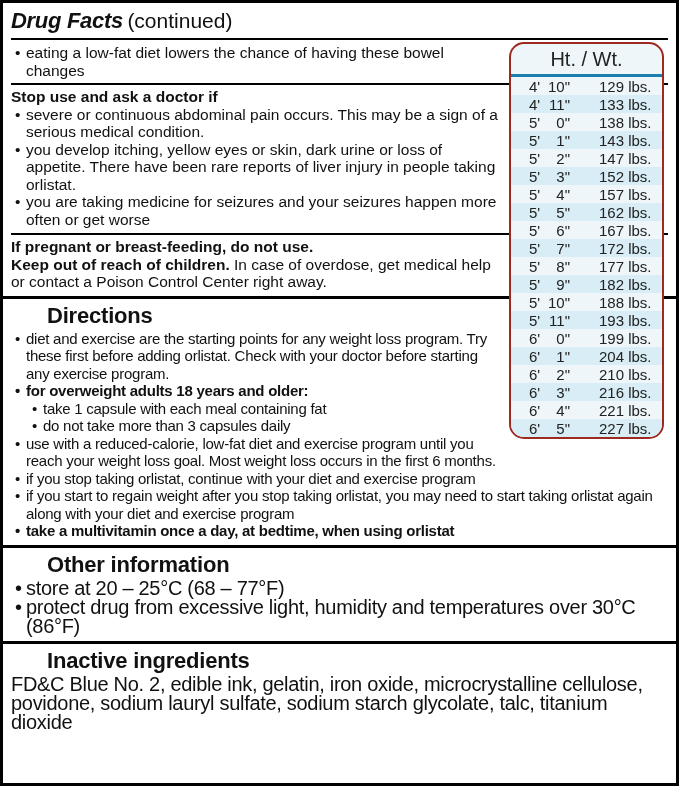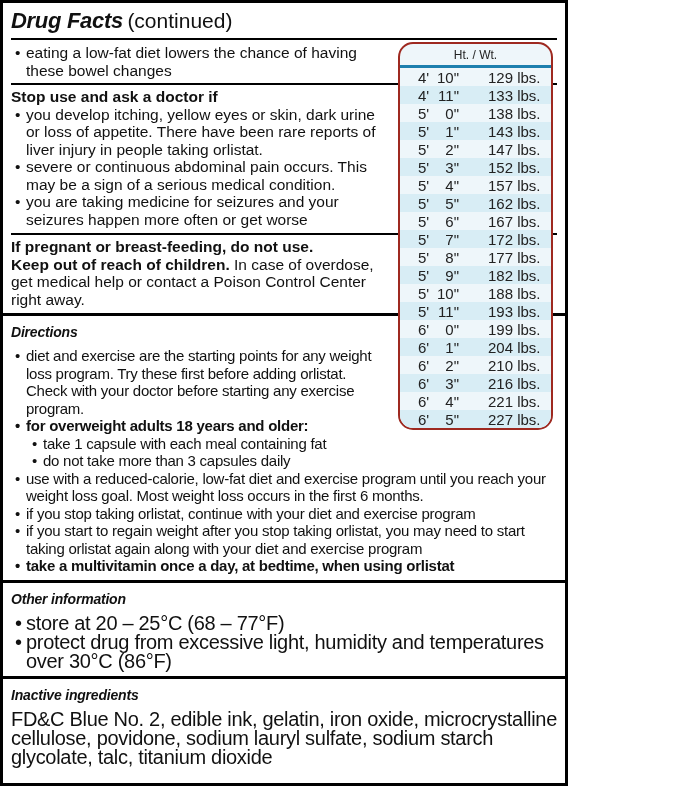--- a/index.html
+++ b/index.html
@@ -4,21 +4,21 @@
 <style>
   html, body { margin:0; padding:0; background:#ffffff; }
   body {
     width:679px; height:786px;
     font-family:"Liberation Sans","DejaVu Sans",sans-serif;
     color:#111;
     -webkit-font-smoothing:antialiased;
   }
   .label {
     box-sizing:border-box;
-    width:568px; height:786px;
+    width:679px; height:786px;
     border:3px solid #000;
     overflow:hidden;
     background:#fff;
   }
   
   .df-heading { padding:5px 8px 4px; }
   .df-title { font-size:22px; font-weight:bold; font-style:italic; letter-spacing:-0.3px; }
   .df-cont  { font-size:21px; font-weight:normal; }
   .rule-minor { height:2px; background:#000; margin:0 8px; }
   .rule-major { height:3px; background:#000; }
@@ -26,37 +26,37 @@
   .htwt {
     float:right;
     width:155px;
     margin:2px 12px 0 9px;
     box-sizing:border-box;
     border:2.5px solid var(--chart-border,#9e2920);
     border-radius:15px;
     overflow:hidden;
     background:var(--row-light,#eef6fa);
   }
-  .htwt-header { text-align:center; font-size:12px; padding:4px 8px 3px; color:#222; }
+  .htwt-header { text-align:center; font-size:20px; padding:4px 8px 3px; color:#222; }
   .htwt-bar { height:3px; background:var(--chart-bar,#1d7fae); }
   .hw-row { display:flex; align-items:center; height:18px; font-size:15px; color:#222; }
   .hw-rows .hw-row:nth-child(odd)  { background:var(--row-light,#eef6fa); }
   .hw-rows .hw-row:nth-child(even) { background:var(--row-dark,#d8edf5); }
   .hw-ft { margin-left:18px; width:14px; }
   .hw-in { width:27px; text-align:right; }
   .hw-wt { margin-left:29px; }
   
   .sec { padding:4px 8px; font-size:15.5px; line-height:17.5px; }
   .sec-tight { padding-top:3px; padding-bottom:5px; }
   .li { position:relative; padding-left:15px; }
   .li::before { content:"\2022"; position:absolute; left:4px; }
   .li.sub { margin-left:17px; }
   .bold { font-weight:bold; }
   .inline-heading { font-weight:bold; }
-  .big-heading { font-size:14px; font-weight:bold; font-style:italic; line-height:25px; padding:1px 0 2px; letter-spacing:-0.2px; }
+  .big-heading { font-size:22px; font-weight:bold; line-height:25px; padding:1px 0 2px; letter-spacing:-0.2px;margin-left:36px; }
   .cond { font-size:15px; letter-spacing:-0.25px; line-height:17.5px; }
   .other-sec .li, .inactive-text { font-size:20px; letter-spacing:-0.3px; line-height:19px; }
 </style>
 </head>
 <body>
 
 <div class="label">
 
   <div class="df-heading">
     <span class="df-title">Drug Facts</span>
@@ -172,22 +172,22 @@
   </div>
 
   <div class="sec">
     <div class="li"><span>eating a low-fat diet lowers the chance of having these bowel changes</span></div>
   </div>
 
   <div class="rule-minor"></div>
 
   <div class="sec sec-tight">
     <div class="inline-heading">Stop use and ask a doctor if</div>
+    <div class="li"><span>severe or continuous abdominal pain occurs. This may be a sign of a serious medical condition.</span></div>
     <div class="li"><span>you develop itching, yellow eyes or skin, dark urine or loss of appetite. There have been rare reports of liver injury in people taking orlistat.</span></div>
-    <div class="li"><span>severe or continuous abdominal pain occurs. This may be a sign of a serious medical condition.</span></div>
     <div class="li"><span>you are taking medicine for seizures and your seizures happen more often or get worse</span></div>
   </div>
 
   <div class="rule-minor"></div>
 
   <div class="sec sec-tight">
     <div class="bold">If pregnant or breast-feeding, do not use.</div>
     <div><span class="bold">Keep out of reach of children.</span><span> In case of overdose, get medical help or contact a Poison Control Center right away.</span></div>
   </div>
 

